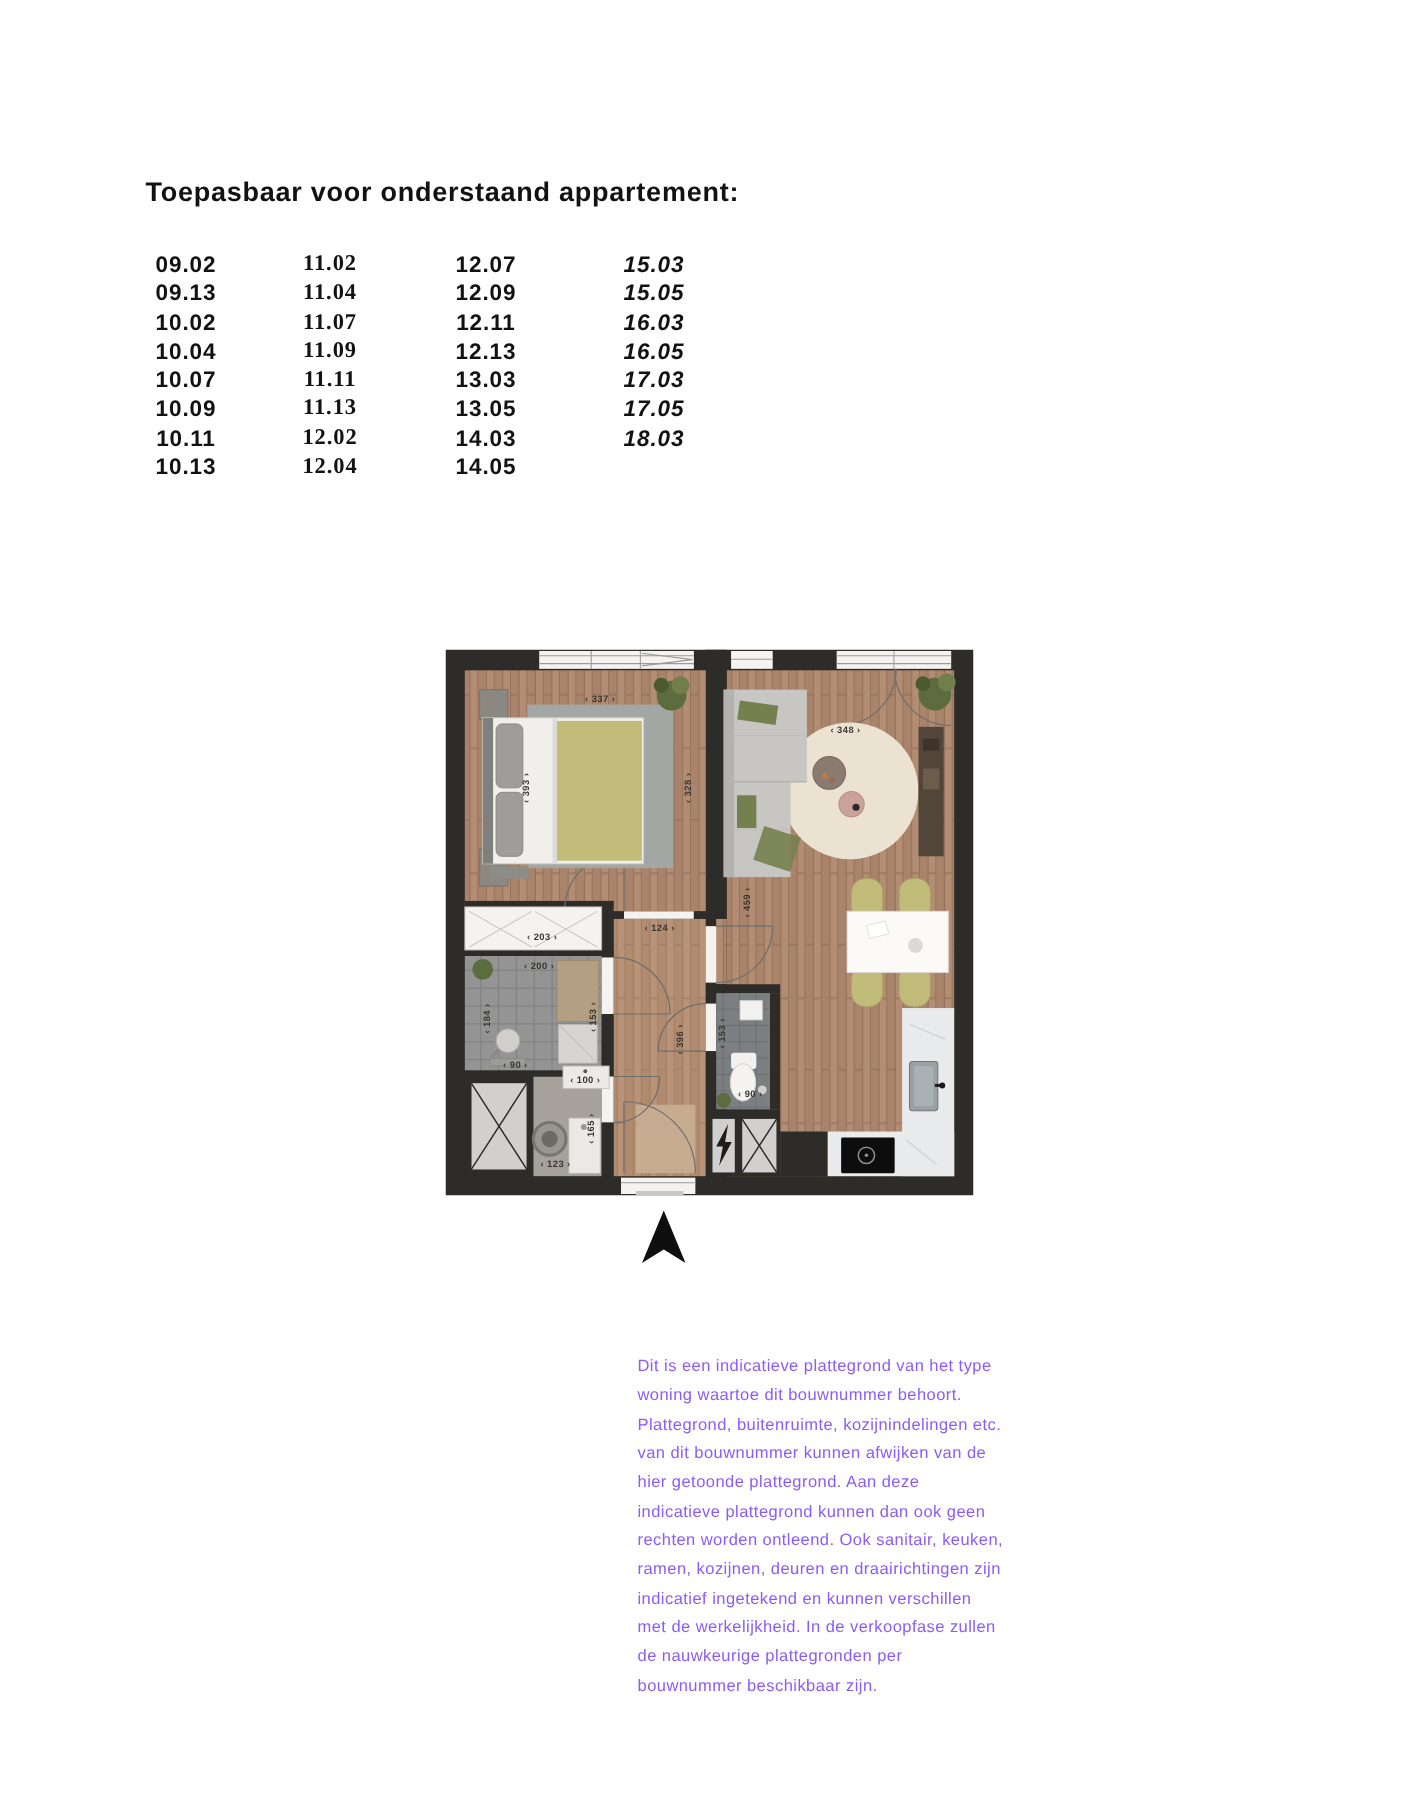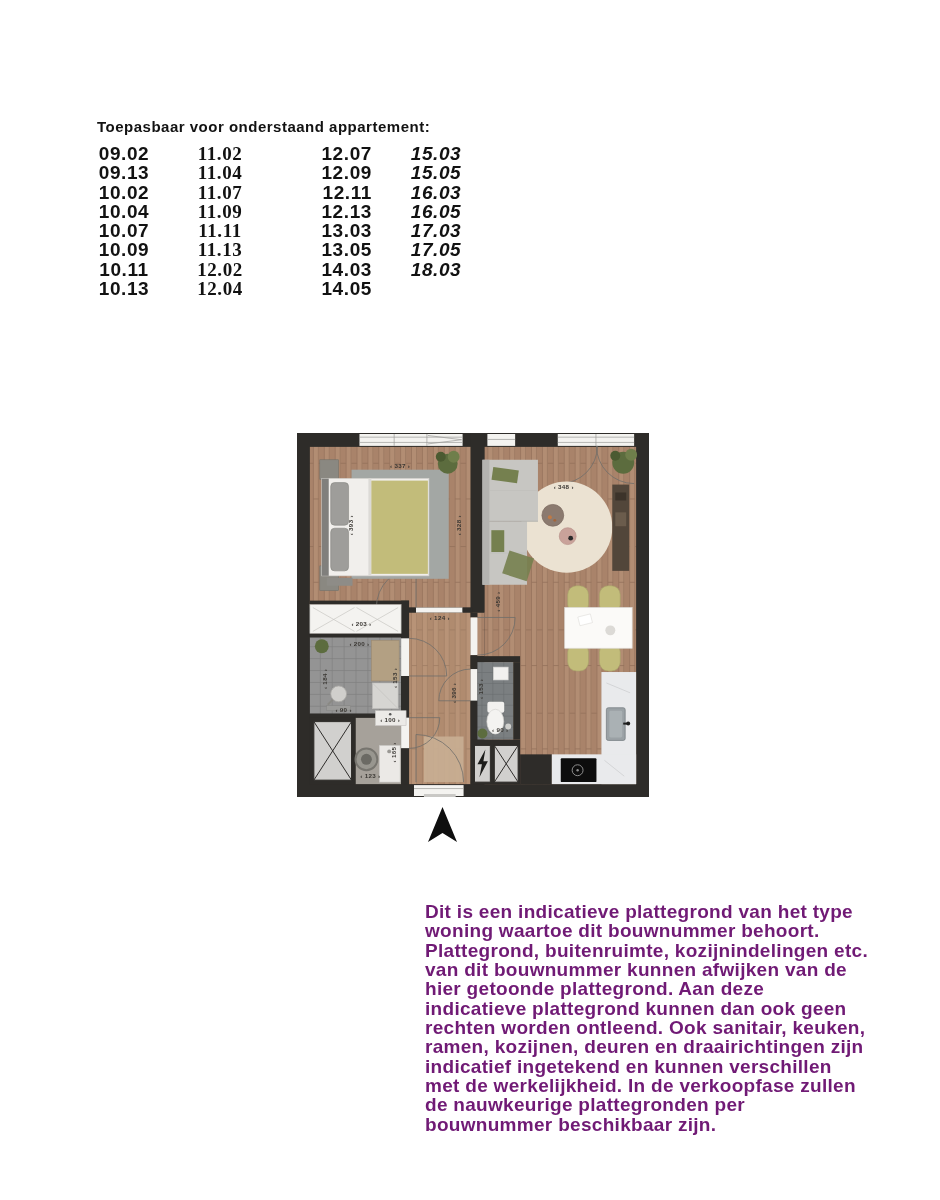--- a/index.html
+++ b/index.html
@@ -1,27 +1,27 @@
 <!DOCTYPE html>
 <html style="--c-wall: #2e2c29; --c-wood_a: #b28d73; --c-wood_b: #a9836a; --c-wood_line: #93705a; --c-hall_tint: #d3af8d; --c-tile: #949494; --c-tile_line: #7f7f7f; --c-tile_dark: #7b7f81; --c-tile_dark_line: #696d6f; --c-concrete: #a6a19a; --c-rug_gray: #a3a7a4; --c-rug_cream: #ebe2d2; --c-bed_white: #f1efec; --c-olive: #c2bc7a; --c-olive_dark: #75804f; --c-sofa: #c7c6c2; --c-furn_white: #f4f3f0; --c-marble: #e9eaec; --c-cabinet_dark: #52463a; --c-tan: #b3a083; --c-mat: #c8ae93; --c-shaft: #d1d0ce; --c-plant: #5c6c3e; --c-door_line: #6f6e6a; --c-dim_text: #3a3733;"><head>
 <meta charset="utf-8">
 <style>
   html,body{margin:0;padding:0;}
   body{width:940px;height:1200px;position:relative;background:#ffffff;
        font-family:"Liberation Sans",sans-serif;overflow:hidden;}
-  .title{position:absolute;left:97px;top:118px;font-weight:700;font-size:15px;
+  .title{position:absolute;left:97px;top:118px;font-weight:700;font-size:18px;
          letter-spacing:.5px;color:#121212;white-space:nowrap;}
-  .apt-col{position:absolute;top:144px;font-weight:700;font-size:19px;line-height:19.3px;
+  .apt-col{position:absolute;top:167px;font-weight:700;font-size:15px;line-height:19.3px;
            letter-spacing:.6px;color:#121212;text-align:center;width:92px;}
-  .apt-col.c1{left:78px;} .apt-col.c2{left:174px;font-family:Liberation Serif, serif;} .apt-col.c3{left:276px;width:96px;text-align:right;} .apt-col.c4{left:388px;width:96px;font-style:italic;}
+  .apt-col.c1{left:78px;} .apt-col.c2{left:174px;font-family:Liberation Serif, serif;} .apt-col.c3{left:276px;width:96px;} .apt-col.c4{left:388px;width:96px;font-style:italic;}
   .plan{position:absolute;left:297px;top:433px;width:352px;height:364px;}
   .plan svg{width:100%;height:100%;display:block;}
   .north{position:absolute;left:428px;top:807px;width:29px;height:35px;}
-  .disclaimer{position:absolute;left:425px;top:902px;width:498px;font-weight:700;
-              font-size:19px;line-height:19.35px;letter-spacing:.3px;color:#701a75;}
+  .disclaimer{position:absolute;left:425px;top:902px;width:498px;font-weight:400;
+              font-size:11px;line-height:19.35px;letter-spacing:.3px;color:#8b5cf6;}
   
   .wall{fill:var(--c-wall,#2e2c29);}
   .gap{fill:var(--c-furn_white,#f4f3f0);}
   .winf{fill:var(--c-furn_white,#f4f3f0);}
   .winl{stroke:#9a9a96;stroke-width:.7;fill:none;}
   .door{stroke:var(--c-door_line,#6f6e6a);stroke-width:.8;fill:none;}
   .furnw{fill:var(--c-furn_white,#f4f3f0);stroke:#b5b3af;stroke-width:.6;}
   .shaft{fill:var(--c-shaft,#d1d0ce);stroke:var(--c-wall,#2e2c29);stroke-width:1;}
   .xline{stroke:var(--c-wall,#2e2c29);stroke-width:1;fill:none;}
   .concrete{fill:var(--c-concrete,#a6a19a);}

